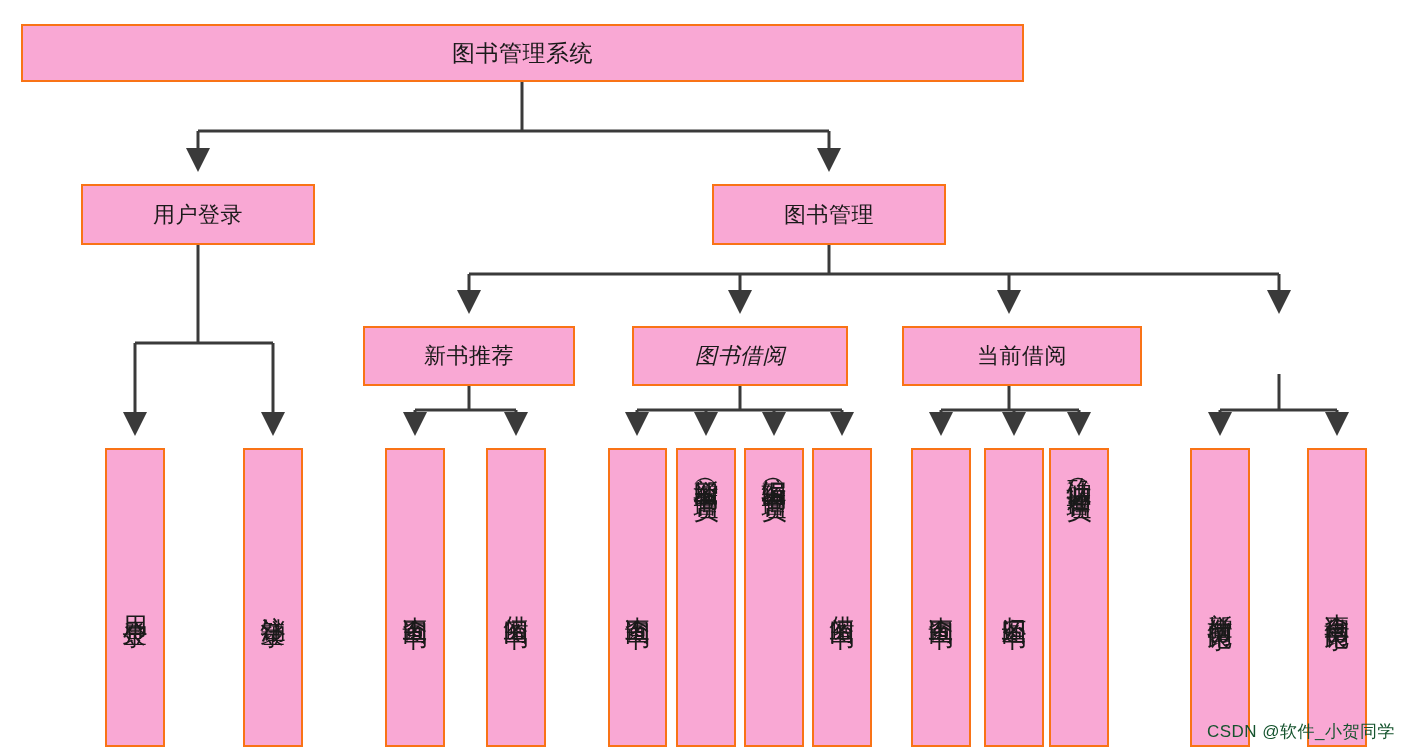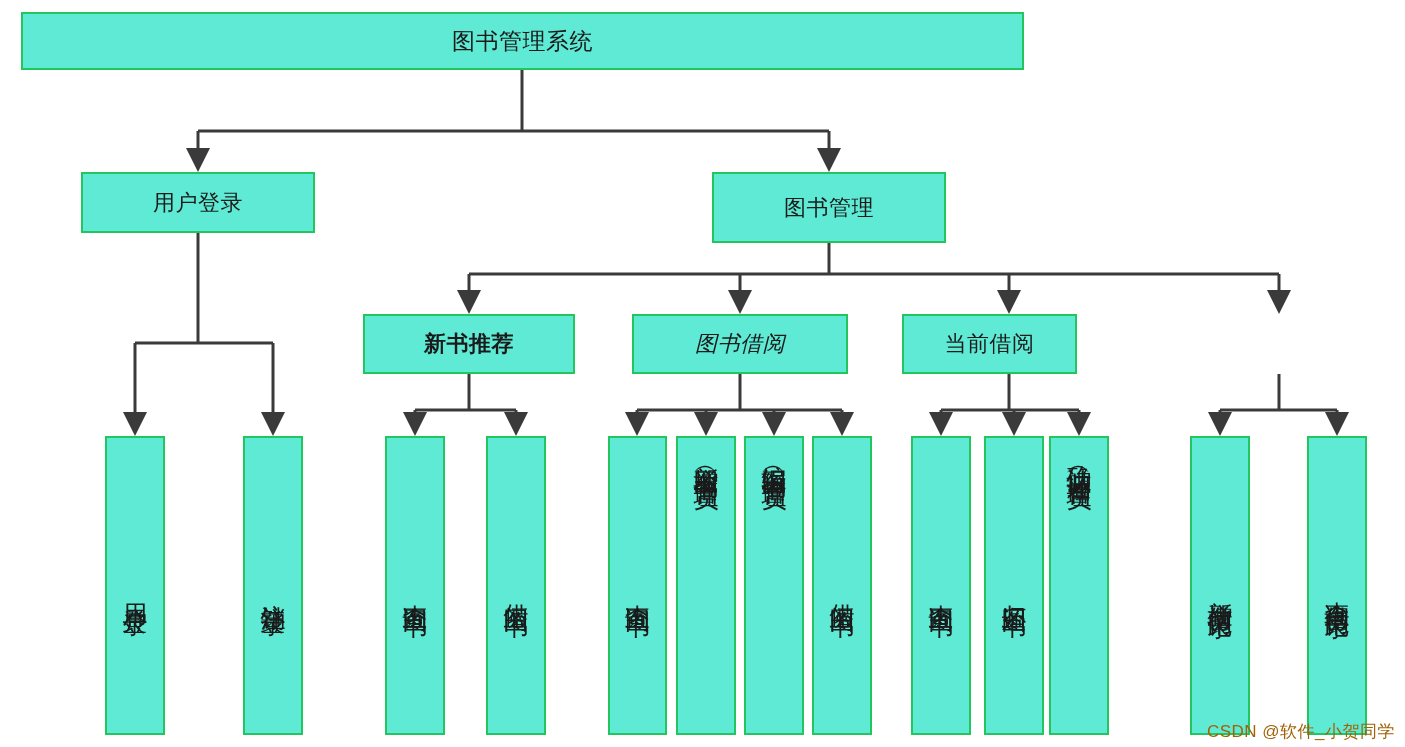--- a/index.html
+++ b/index.html
@@ -21,26 +21,27 @@
     position: absolute;
     left: 0;
     top: 0;
     width: 1405px;
     height: 747px;
     pointer-events: none;
   }
   .node {
     position: absolute;
     box-sizing: border-box;
-    background: #5eead4;
-    border: 2px solid #22c55e;
+    background: #f9a8d4;
+    border: 2px solid #f97316;
     display: flex;
     align-items: center;
     justify-content: center;
     overflow: hidden;
+    margin-top: 12px;
   }
   .node .label {
     color: #1a1a1a;
     text-align: center;
     line-height: 1.08;
     letter-spacing: 0.5px;
   }
   .node.horizontal .label {
     font-size: 22px;
     white-space: nowrap;
@@ -62,21 +63,21 @@
     align-self: center;
   }
   #title-node .label {
     font-size: 23px;
   }
   .watermark {
     position: absolute;
     right: 10px;
     bottom: 4px;
     font-size: 17px;
-    color: #a16207;
+    color: #14532d;
     white-space: nowrap;
     letter-spacing: 0.5px;
   }
 </style>
 </head>
 <body>
 
 <div id="canvas">
 
   <svg class="edges" viewBox="0 0 1405 747">
@@ -130,31 +131,31 @@
     </g>
   </svg>
 
   <div class="node horizontal" id="title-node" style="left:21px; top:12px; width:1003px; height:58px;">
     <span class="label">图书管理系统</span>
   </div>
 
   <div class="node horizontal" style="left:81px; top:172px; width:234px; height:61px;">
     <span class="label">用户登录</span>
   </div>
-  <div class="node horizontal" style="left:712px; top:172px; width:234px; height:71px;">
+  <div class="node horizontal" style="left:712px; top:172px; width:234px; height:61px;">
     <span class="label">图书管理</span>
   </div>
 
-  <div class="node horizontal" style="left:363px; top:314px; width:212px; height:60px;font-weight:bold;">
+  <div class="node horizontal" style="left:363px; top:314px; width:212px; height:60px;">
     <span class="label">新书推荐</span>
   </div>
   <div class="node horizontal" style="left:632px; top:314px; width:216px; height:60px;font-style:italic;">
     <span class="label">图书借阅</span>
   </div>
-  <div class="node horizontal" style="left:902px; top:314px; width:175px; height:60px;">
+  <div class="node horizontal" style="left:902px; top:314px; width:240px; height:60px;">
     <span class="label">当前借阅</span>
   </div>
 
   <div class="node vertical mid" style="left:105px; top:436px; width:60px; height:299px;">
     <span class="label">用户登录</span>
   </div>
   <div class="node vertical mid" style="left:243px; top:436px; width:60px; height:299px;">
     <span class="label">注销登录</span>
   </div>
   <div class="node vertical mid" style="left:385px; top:436px; width:60px; height:299px;">

